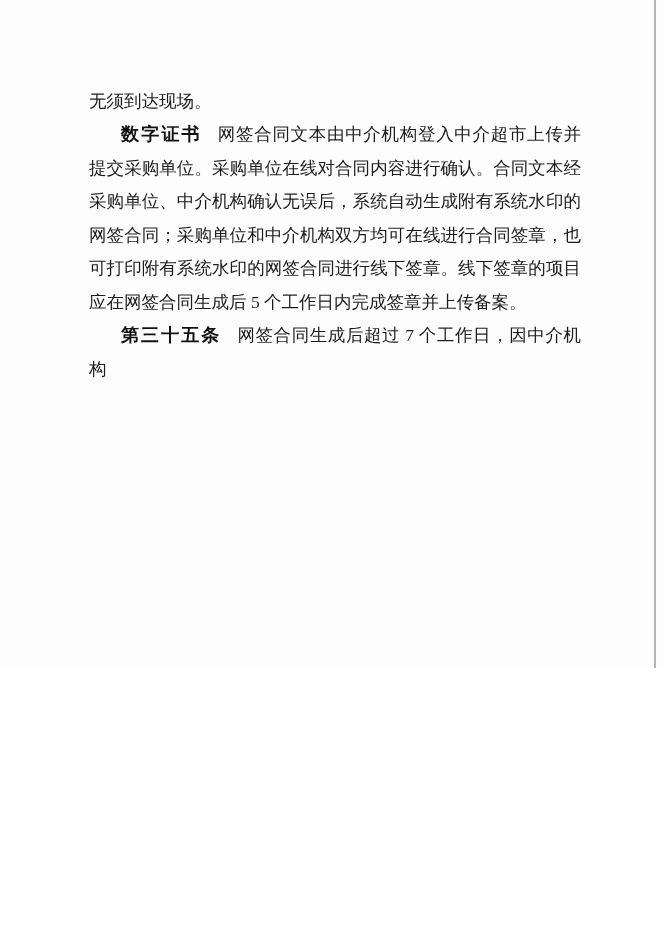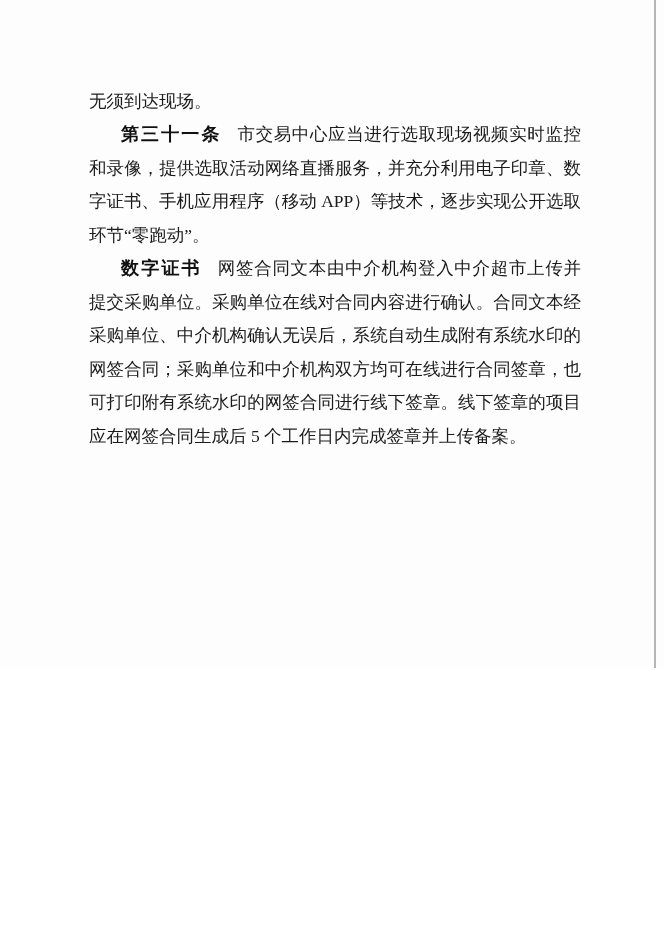--- a/index.html
+++ b/index.html
@@ -66,19 +66,19 @@
     height: 2px;
     background: #b5b5b5;
   }
 </style>
 </head>
 <body>
 
 <div class="page">
   <div class="text-block" id="text-block">
       <p class="para"><span>无须到达现场。</span></p>
-      <p class="para indent"><span class="lead">第三十一条</span><span>市交易中心应当进行选取现场视频实时监控和录像，提供选取活动网络直播服务，并充分利用电子印章、数字证书、手机应用程序（移动 APP）等技术，逐步实现公开选取环节“零跑动”。</span></p>
       <p class="para indent"><span class="lead">数字证书</span><span>网签合同文本由中介机构登入中介超市上传并提交采购单位。采购单位在线对合同内容进行确认。合同文本经采购单位、中介机构确认无误后，系统自动生成附有系统水印的网签合同；采购单位和中介机构双方均可在线进行合同签章，也可打印附有系统水印的网签合同进行线下签章。线下签章的项目应在网签合同生成后 5 个工作日内完成签章并上传备案。</span></p>
+      <p class="para indent"><span class="lead">第三十五条</span><span>网签合同生成后超过 7 个工作日，因中介机构</span></p>
     </div>
   <div class="page-number">— 9 —</div>
   <div class="edge-right"></div>
   <div class="edge-bottom"></div>
 </div>
 
 </body></html>

